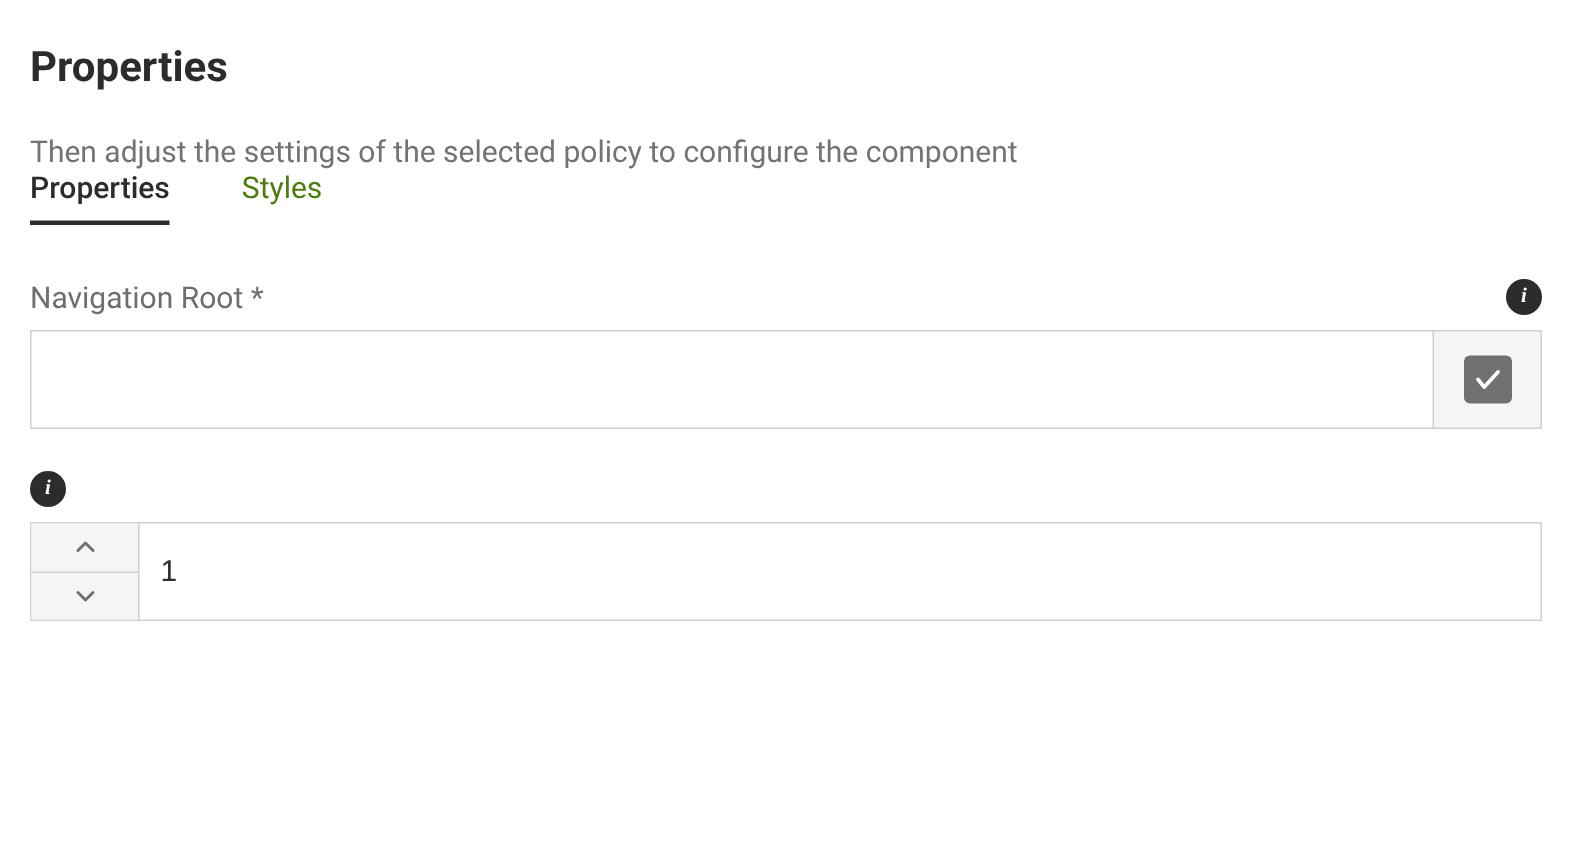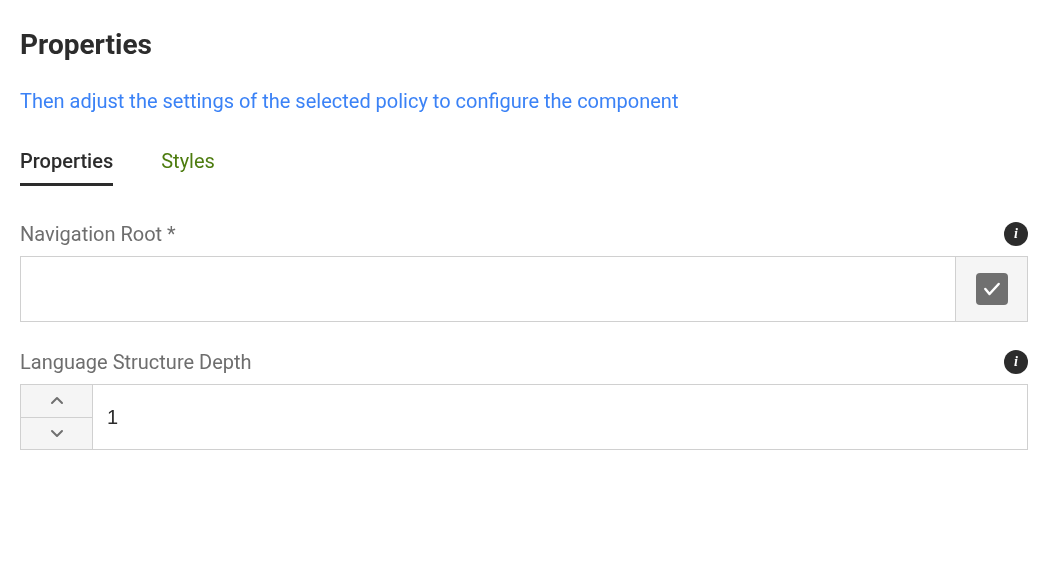--- a/index.html
+++ b/index.html
@@ -15,22 +15,21 @@
       color: #2c2c2c;
     }
     .page-title {
       font-size: 28px;
       font-weight: 700;
       color: #2c2c2c;
       margin-bottom: 28px;
     }
     .page-subtitle {
       font-size: 20px;
-      color: #3b82f6;
-      margin-bottom: 36px;
+      color: #737373;
     }
     .tabs {
       display: flex;
       gap: 48px;
       margin-bottom: 36px;
     }
     .tab {
       font-size: 20px;
       color: #4d7c0f;
       padding-bottom: 10px;
@@ -176,21 +175,20 @@
         <svg viewBox="0 0 24 24">
             <polyline points="4,12 9,18 20,6"></polyline>
           </svg>
       </div>
     </div>
   </div>
 </div>
 
 <div class="field-group">
   <div class="field-label-row">
-    <span class="field-label">Language Structure Depth</span>
     <span class="info-icon">i</span>
   </div>
   <div class="stepper-row">
     <div class="stepper-buttons">
       <div class="stepper-btn">
         <svg viewBox="0 0 14 10">
             <polyline points="2,7 7,2 12,7"></polyline>
           </svg>
       </div>
       <div class="stepper-btn">

